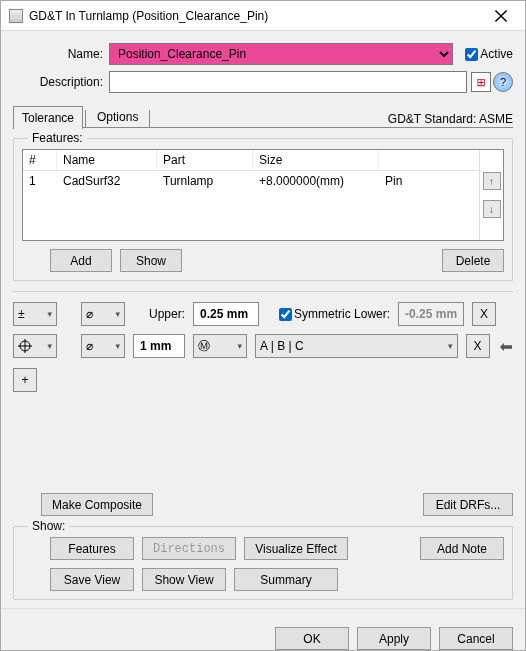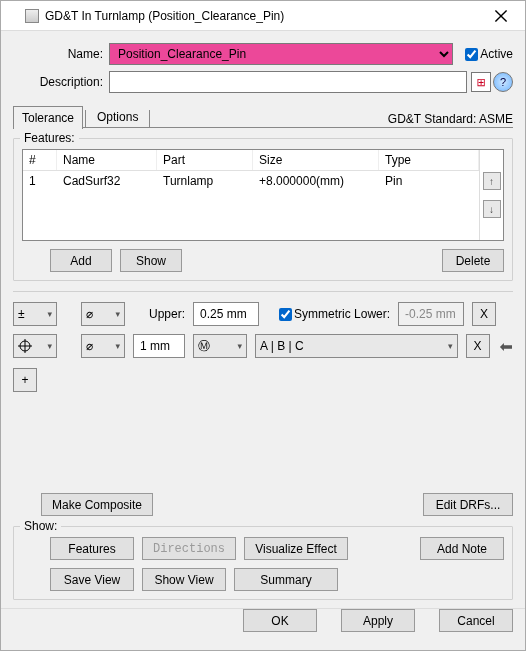--- a/index.html
+++ b/index.html
@@ -1,63 +1,63 @@
 <!DOCTYPE html>
 <html><head>
 <meta charset="utf-8">
 <style>
   * { box-sizing: border-box; font-family: "Segoe UI", Tahoma, sans-serif; font-size: 12px; }
   body { margin: 0; background: #fff; }
   .window { width: 526px; height: 651px; border: 1px solid #aaa; background: #f0f0f0; display: flex; flex-direction: column; }
-  .titlebar { height: 30px; background: #fff; display: flex; align-items: center; padding: 0 2px 0 24px; border-bottom: 1px solid #ddd; }
+  .titlebar { height: 30px; background: #fff; display: flex; align-items: center; padding: 0 2px 0 8px; border-bottom: 1px solid #ddd; }
   .titlebar .icon { width:14px; height:14px; border:1px solid #888; margin-right:6px; background: linear-gradient(#eee,#ccc); }
   .titlebar .title { flex:1; color:#000; }
   .titlebar .close { width:44px; height:28px; display:flex; align-items:center; justify-content:center; color:#000; }
   .content { flex:1; padding: 12px 12px 8px 12px; display:flex; flex-direction:column; }
   .row { display:flex; align-items:center; margin-bottom:6px; }
   .row .lbl { width:96px; text-align:right; padding-right:6px; color:#000; }
   select.namebox { flex:1; height:22px; border:1px solid #7a7a7a; background:#ec4899; padding:0 4px; }
   .chk { display:flex; align-items:center; margin-left:8px; }
   .chk input { margin-right:2px; accent-color:#0066cc; }
   input.desc { flex:1; height:22px; border:1px solid #7a7a7a; background:#fff; padding:0 4px; }
   .iconbtns { display:flex; margin-left:4px; gap:2px; }
   .iconbtn { width:20px; height:20px; border:1px solid #777; background:#e8e8e8; display:flex; align-items:center; justify-content:center; font-size:11px; }
   .tabs { display:flex; align-items:flex-end; margin-top:6px; }
   .tab { padding:4px 8px; border:1px solid transparent; border-bottom:none; color:#000; }
   .tab.active { background:#f0f0f0; border-color:#888; position:relative; top:1px; }
   .tabsep { border-left:1px solid #888; height:18px; margin:0 2px; }
   .stdlabel { margin-left:auto; color:#000; padding-bottom:2px; }
   .panel { border-top:1px solid #888; margin-top:-1px; flex:1; display:flex; flex-direction:column; padding-top:6px; }
   .group { border:1px solid #d0d0d0; border-radius:1px; padding:10px 8px 8px; position:relative; margin-top:4px; }
-  .group > .legend { position:absolute; top:-8px; left:6px; background:#f0f0f0; padding:0 4px; color:#000; }
+  .group > .legend { position:absolute; top:-8px; left:14px; background:#f0f0f0; padding:0 4px; color:#000; }
   .table { border:1px solid #888; background:#fff; height:92px; display:flex; }
   .tbody { flex:1; overflow:hidden; }
   .thead, .trow { display:flex; }
   .thead { background:#fff; border-bottom:1px solid #e0e0e0; }
   .th, .td { padding:3px 6px; color:#000; }
   .c1{width:34px} .c2{width:100px} .c3{width:96px} .c4{width:126px} .c5{flex:1}
   .th { border-right:1px solid #eee; }
   .sidebtns { width:24px; display:flex; flex-direction:column; justify-content:center; gap:10px; align-items:center; border-left:1px solid #ddd; }
   .arrowbtn { width:18px; height:18px; border:1px solid #999; background:#e8e8e8; display:flex; align-items:center; justify-content:center; font-size:10px; color:#444; }
   .btnrow { display:flex; gap:8px; margin-top:8px;margin-left:28px; }
   button.btn { min-width:62px; height:23px; border:1px solid #999; background:#e1e1e1; color:#000; padding:0 10px; }
   button.btn.disabled { color:#9a9a9a;font-family:Liberation Mono, monospace; }
   hr.sep { border:none; border-top:1px solid #d0d0d0; margin:10px 0; }
   .tolrows { display:flex; flex-direction:column; gap:8px; }
   .tolrow { display:flex; align-items:center; gap:8px; }
   .dd { height:24px; border:1px solid #888; background:#e8e8e8; display:flex; align-items:center; padding:0 4px; gap:6px; min-width:44px; justify-content:space-between; }
   .dd .caret { font-size:9px; color:#555; }
-  .numbox { width:66px; height:24px; border:1px solid #888; background:#fff; padding:0 6px; }
+  .numbox { width:66px; height:24px; border:1px solid #888; background:#fff; padding:0 6px;font-weight:bold; }
   .numbox.ro { background:#f0f0f0; color:#888; }
   .wide { flex:1; }
   .sqbtn { width:24px; height:24px; border:1px solid #888; background:#e8e8e8; display:flex; align-items:center; justify-content:center; }
   .smallplus { width:24px; height:24px; border:1px solid #888; background:#e8e8e8; display:flex; align-items:center; justify-content:center; margin-top:2px; }
   .leftarrow { font-size:16px; color:#555; margin-left:2px; }
   .showgroup .btnrow { flex-wrap:wrap; }
-  .footer { height:42px; display:flex; align-items:flex-start; justify-content:flex-end; gap:24px; padding:0 12px; border-top:1px solid #ddd; }
+  .footer { height:42px; display:flex; align-items:flex-end; justify-content:flex-end; gap:8px; padding:0 12px; border-top:1px solid #ddd; }
   .footer button { min-width:74px; height:23px; border:1px solid #999; background:#e1e1e1; }
   svg.sym { width:14px; height:14px; }
 </style>
 </head>
 <body>
 
 <div class="window">
   <div class="titlebar">
     <div class="icon"></div>
     <div class="title">GD&amp;T In Turnlamp (Position_Clearance_Pin)</div>
@@ -103,21 +103,20 @@
 
       <div class="group">
         <div class="legend">Features:</div>
         <div class="table">
           <div class="tbody">
             <div class="thead">
               <div class="th c1">#</div>
               <div class="th c2">Name</div>
               <div class="th c3">Part</div>
               <div class="th c4">Size</div>
-              <div class="th c5">Type</div>
             </div>
             <div class="trow">
               <div class="td c1">1</div>
               <div class="td c2">CadSurf32</div>
               <div class="td c3">Turnlamp</div>
               <div class="td c4">+8.000000(mm)</div>
               <div class="td c5">Pin</div>
             </div>
           </div>
           <div class="sidebtns">

